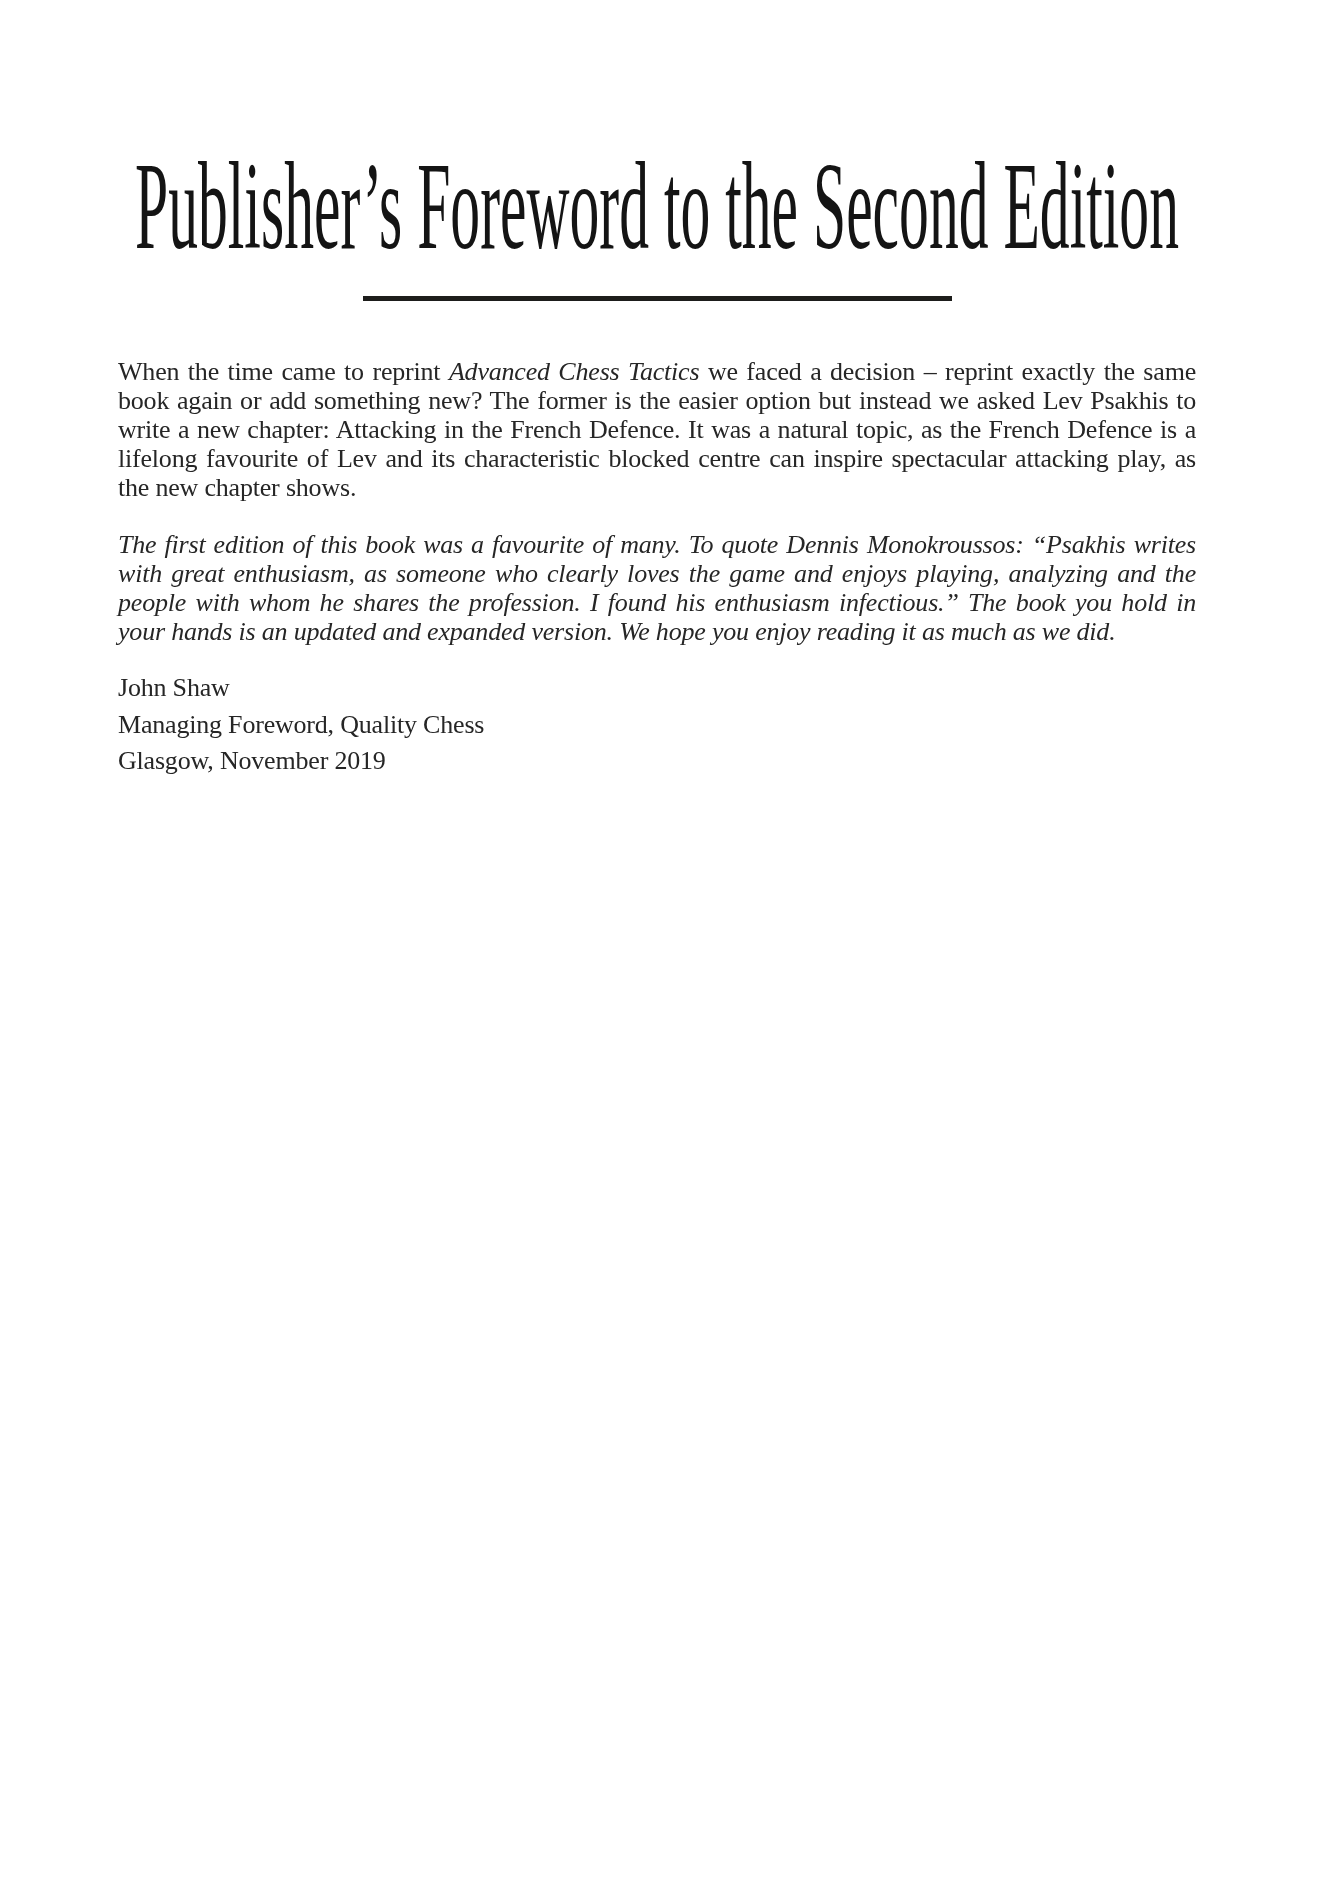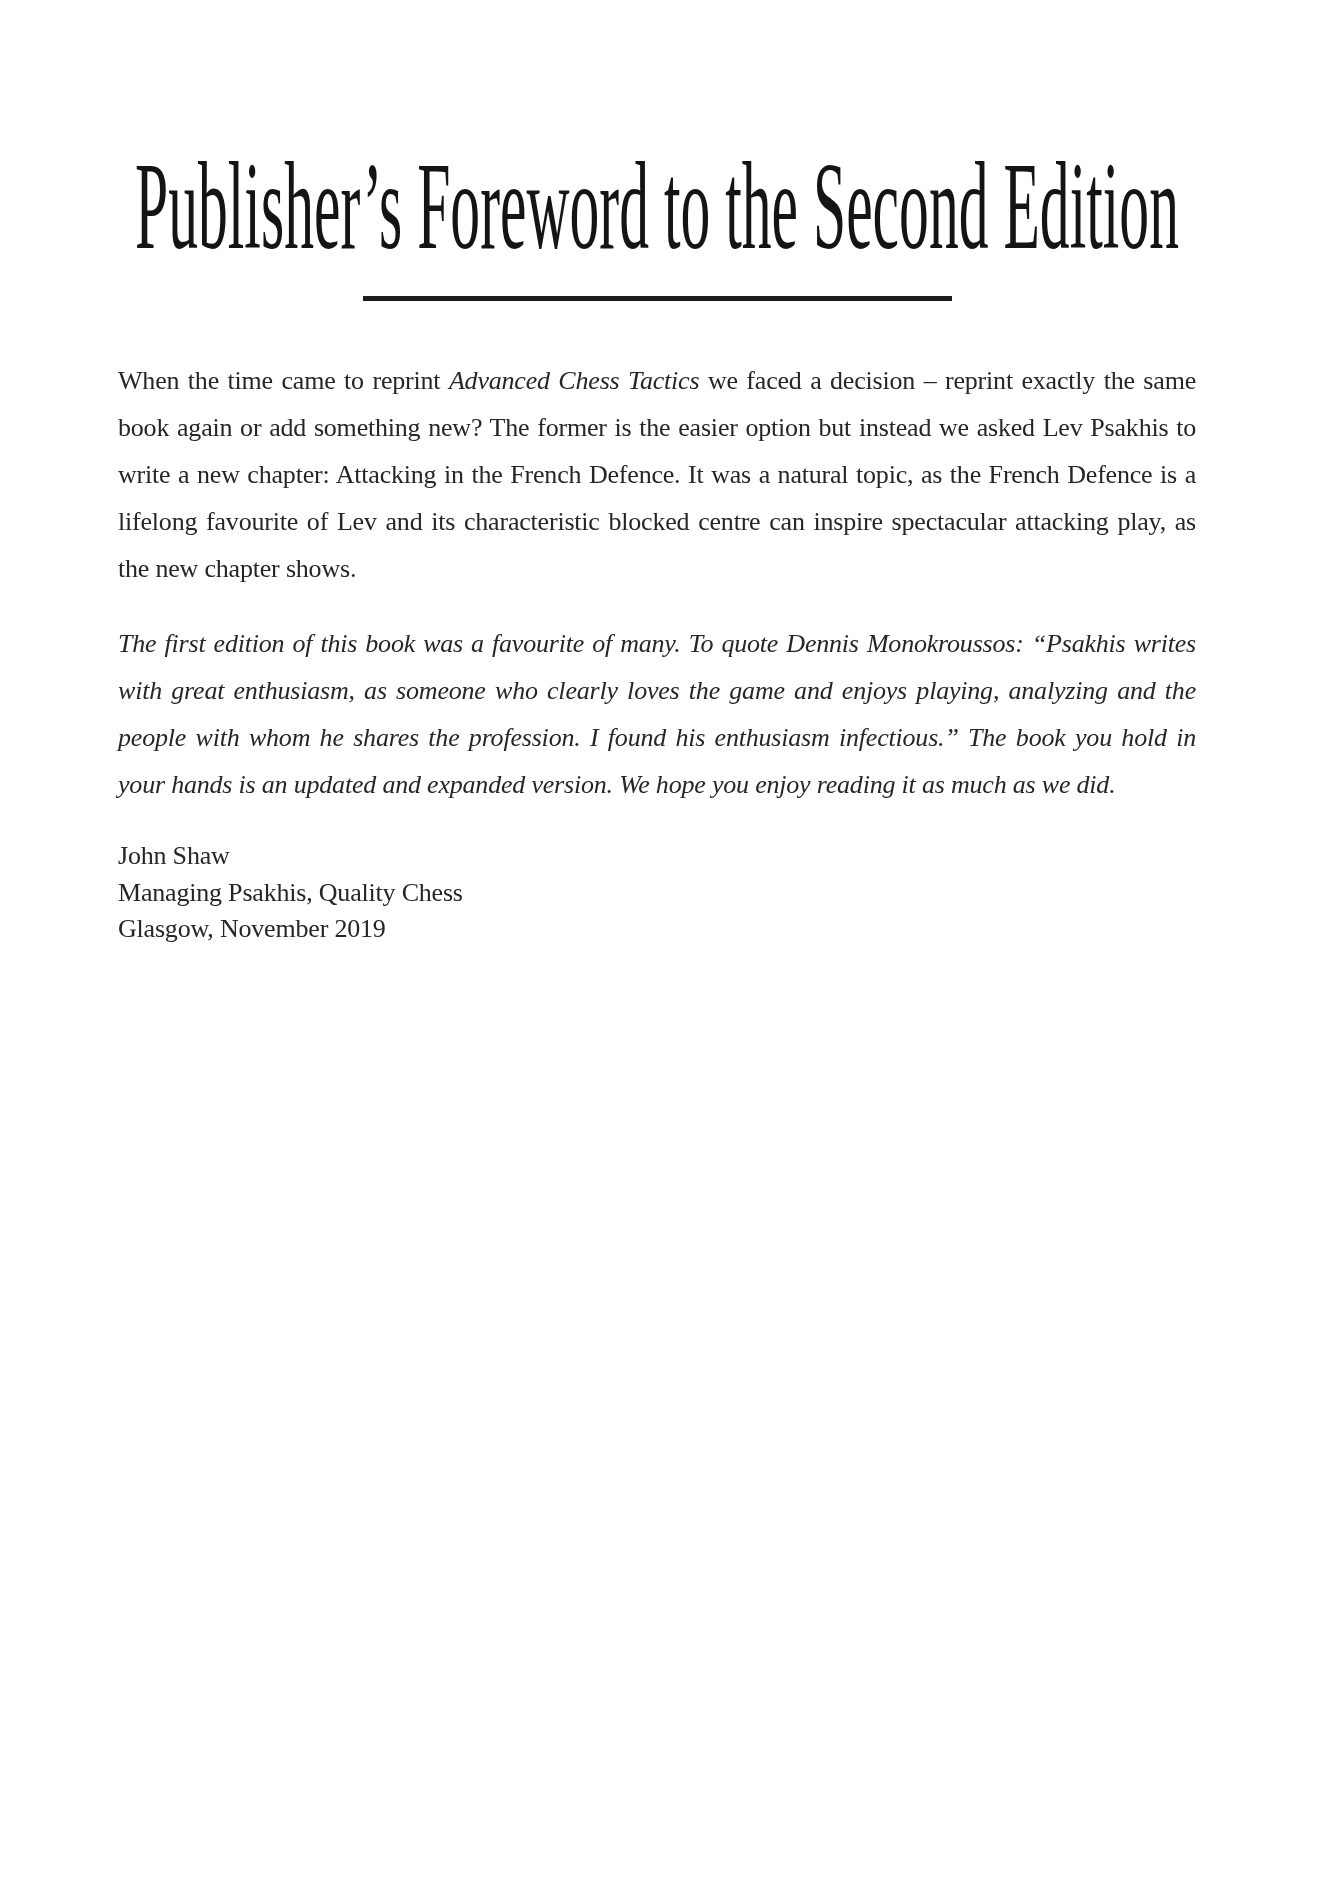--- a/index.html
+++ b/index.html
@@ -31,30 +31,30 @@
   }
   .title-rule {
     width: 589px;
     height: 5px;
     background: #1d1d1b;
     margin: 16px auto 0 auto;
   }
   .para {
     margin: 0;
     font-size: 26px;
-    line-height: 47px;
+    line-height: 29px;
     letter-spacing: -0.2px;
     text-align: justify;
     color: #262626;
   }
   .para-1 { margin-top: 56px; }
   .para-2 { margin-top: 28px; font-style: italic; }
   .book-title-italic { font-style: italic; }
   .signature {
-    margin-top: 30px;
+    margin-top: 24px;
     font-size: 26px;
     line-height: 36.5px;
     letter-spacing: -0.2px;
     color: #262626;
   }
 </style>
 </head>
 <body>
 
 <div class="page">
@@ -64,17 +64,17 @@
   </svg>
 
   <div class="title-rule"></div>
 
   <p class="para para-1"><span>When the time came to reprint </span><span class="book-title-italic">Advanced Chess Tactics</span><span> we faced a decision – reprint exactly the same book again or add something new? The former is the easier option but instead we asked Lev Psakhis to write a new chapter: Attacking in the French Defence. It was a natural topic, as the French Defence is a lifelong favourite of Lev and its characteristic blocked centre can inspire spectacular attacking play, as the new chapter shows.</span></p>
 
   <p class="para para-2">The first edition of this book was a favourite of many. To quote Dennis Monokroussos: “Psakhis writes with great enthusiasm, as someone who clearly loves the game and enjoys playing, analyzing and the people with whom he shares the profession. I found his enthusiasm infectious.” The book you hold in your hands is an updated and expanded version. We hope you enjoy reading it as much as we did.</p>
 
   <div class="signature">
     <div>John Shaw</div>
-    <div>Managing Psakhis, Quality Chess</div>
+    <div>Managing Foreword, Quality Chess</div>
     <div>Glasgow, November 2019</div>
   </div>
 
 </div>
 
 </body></html>

